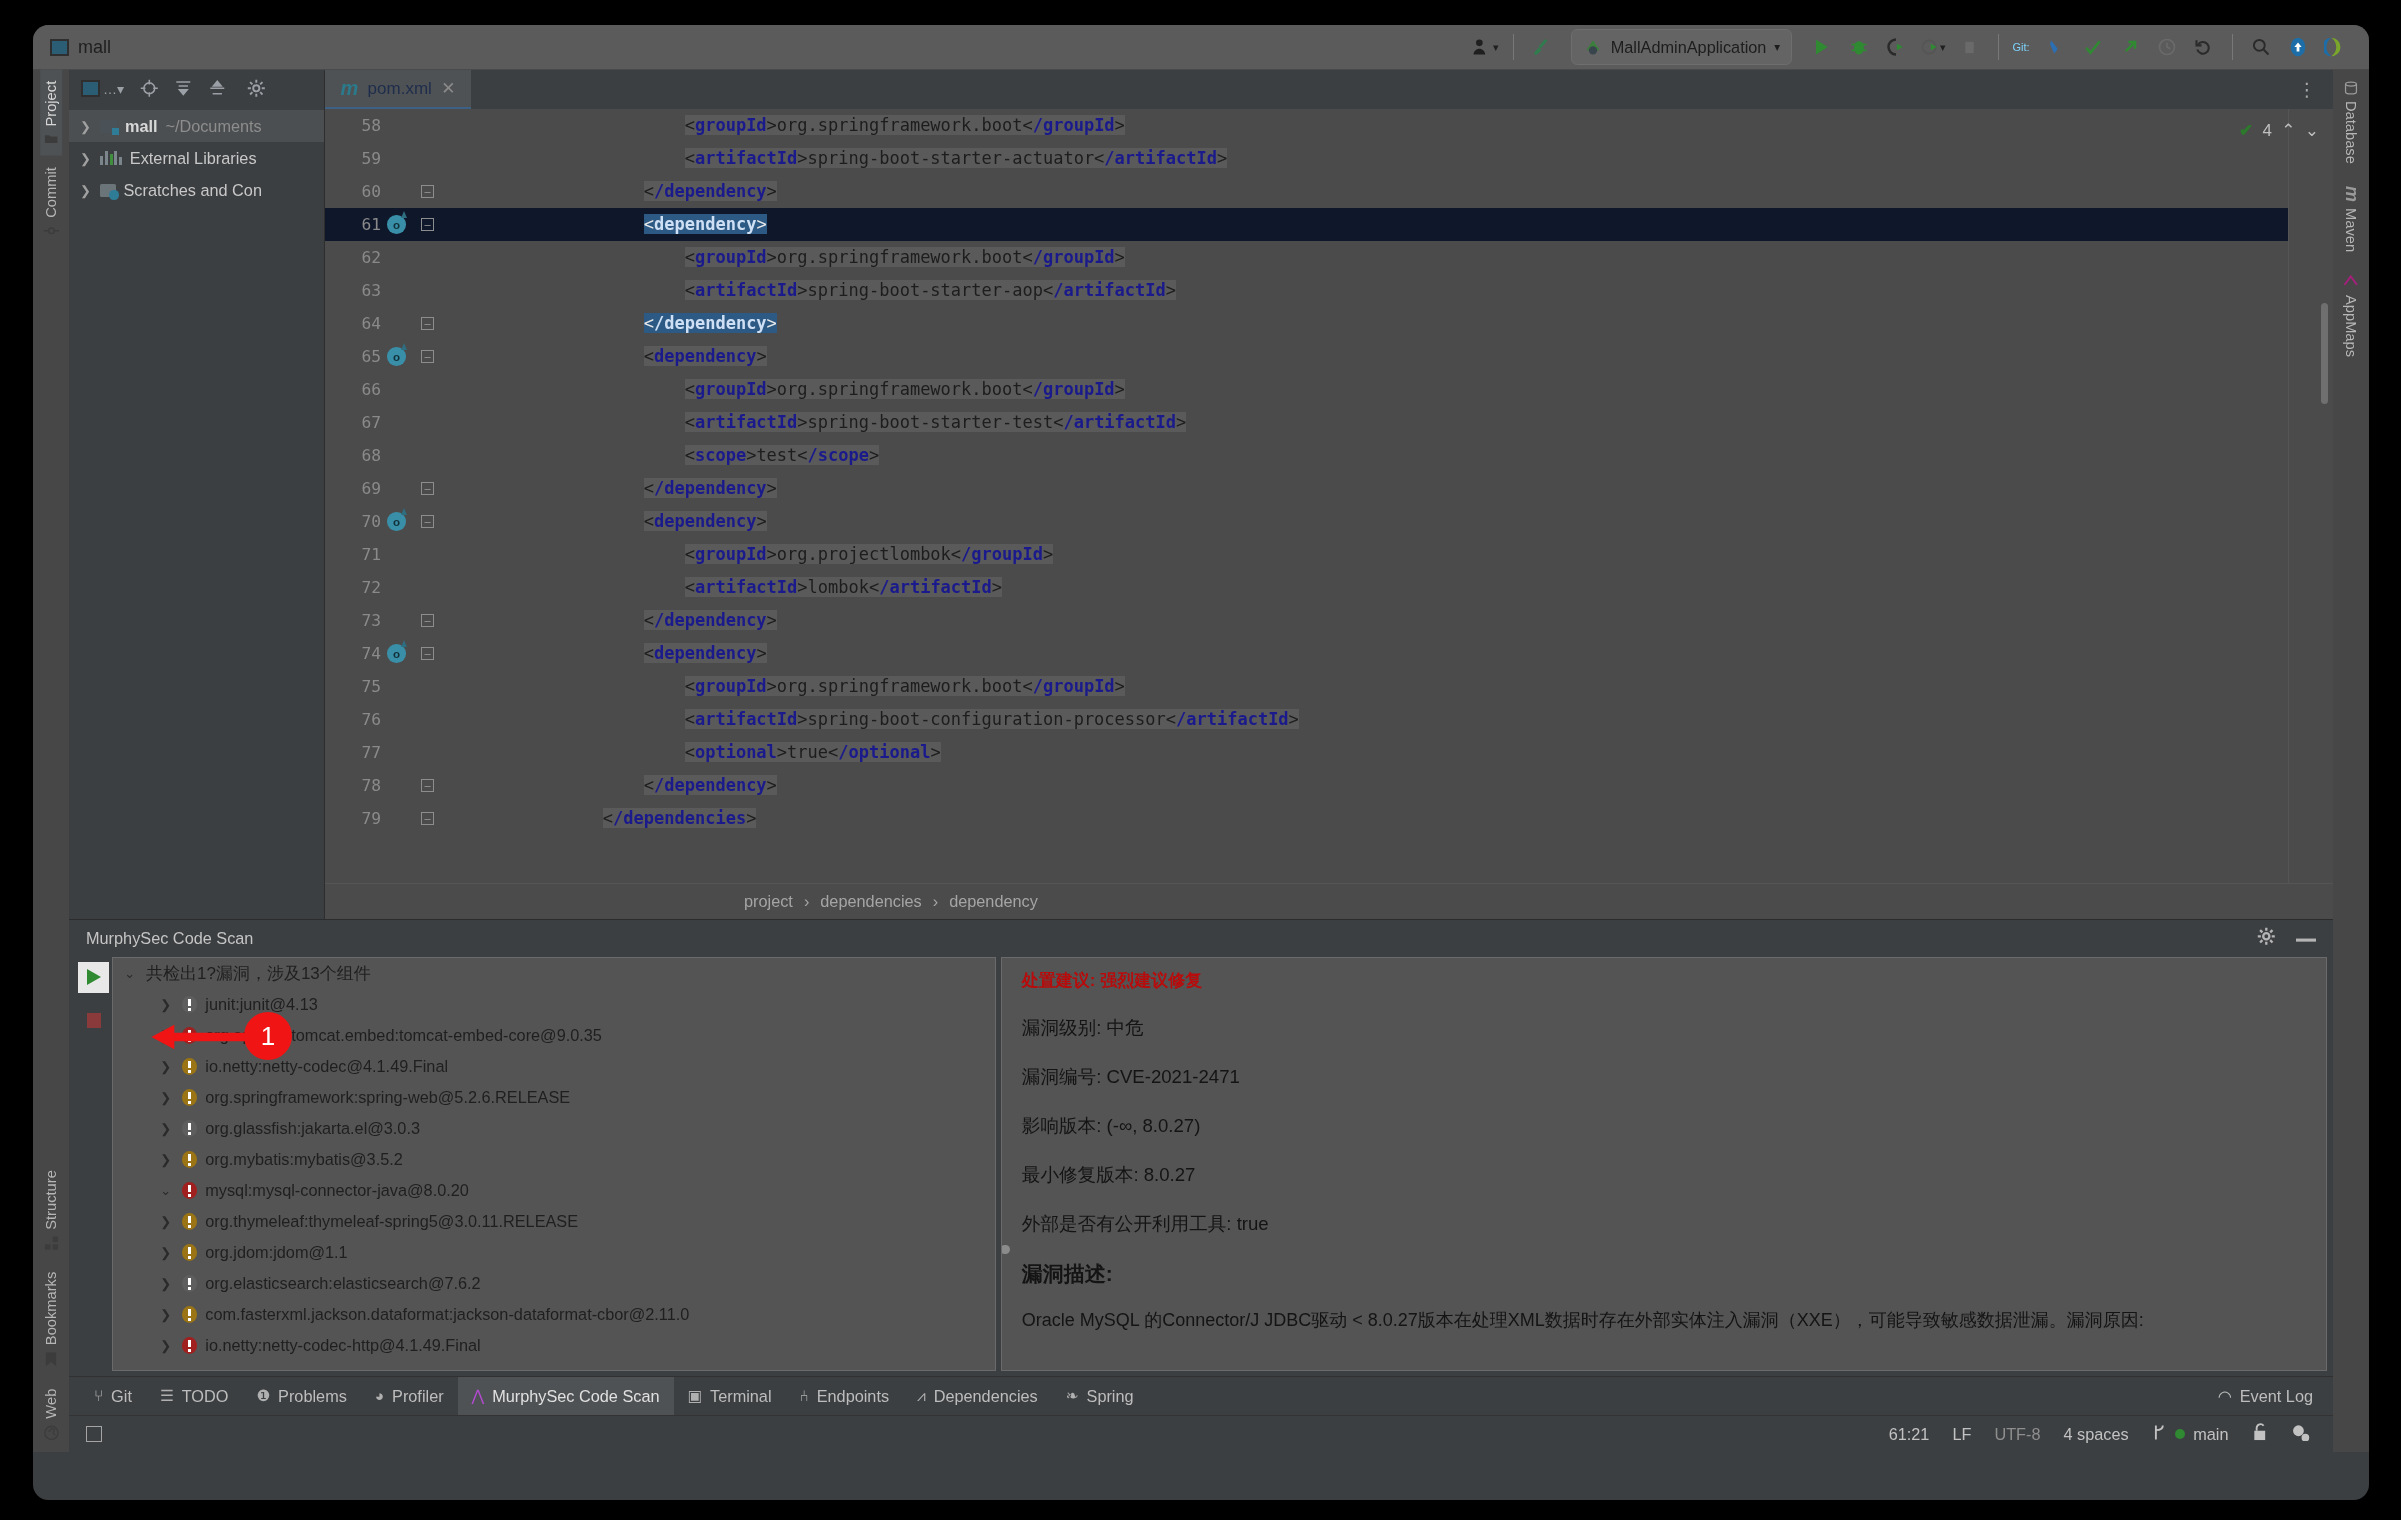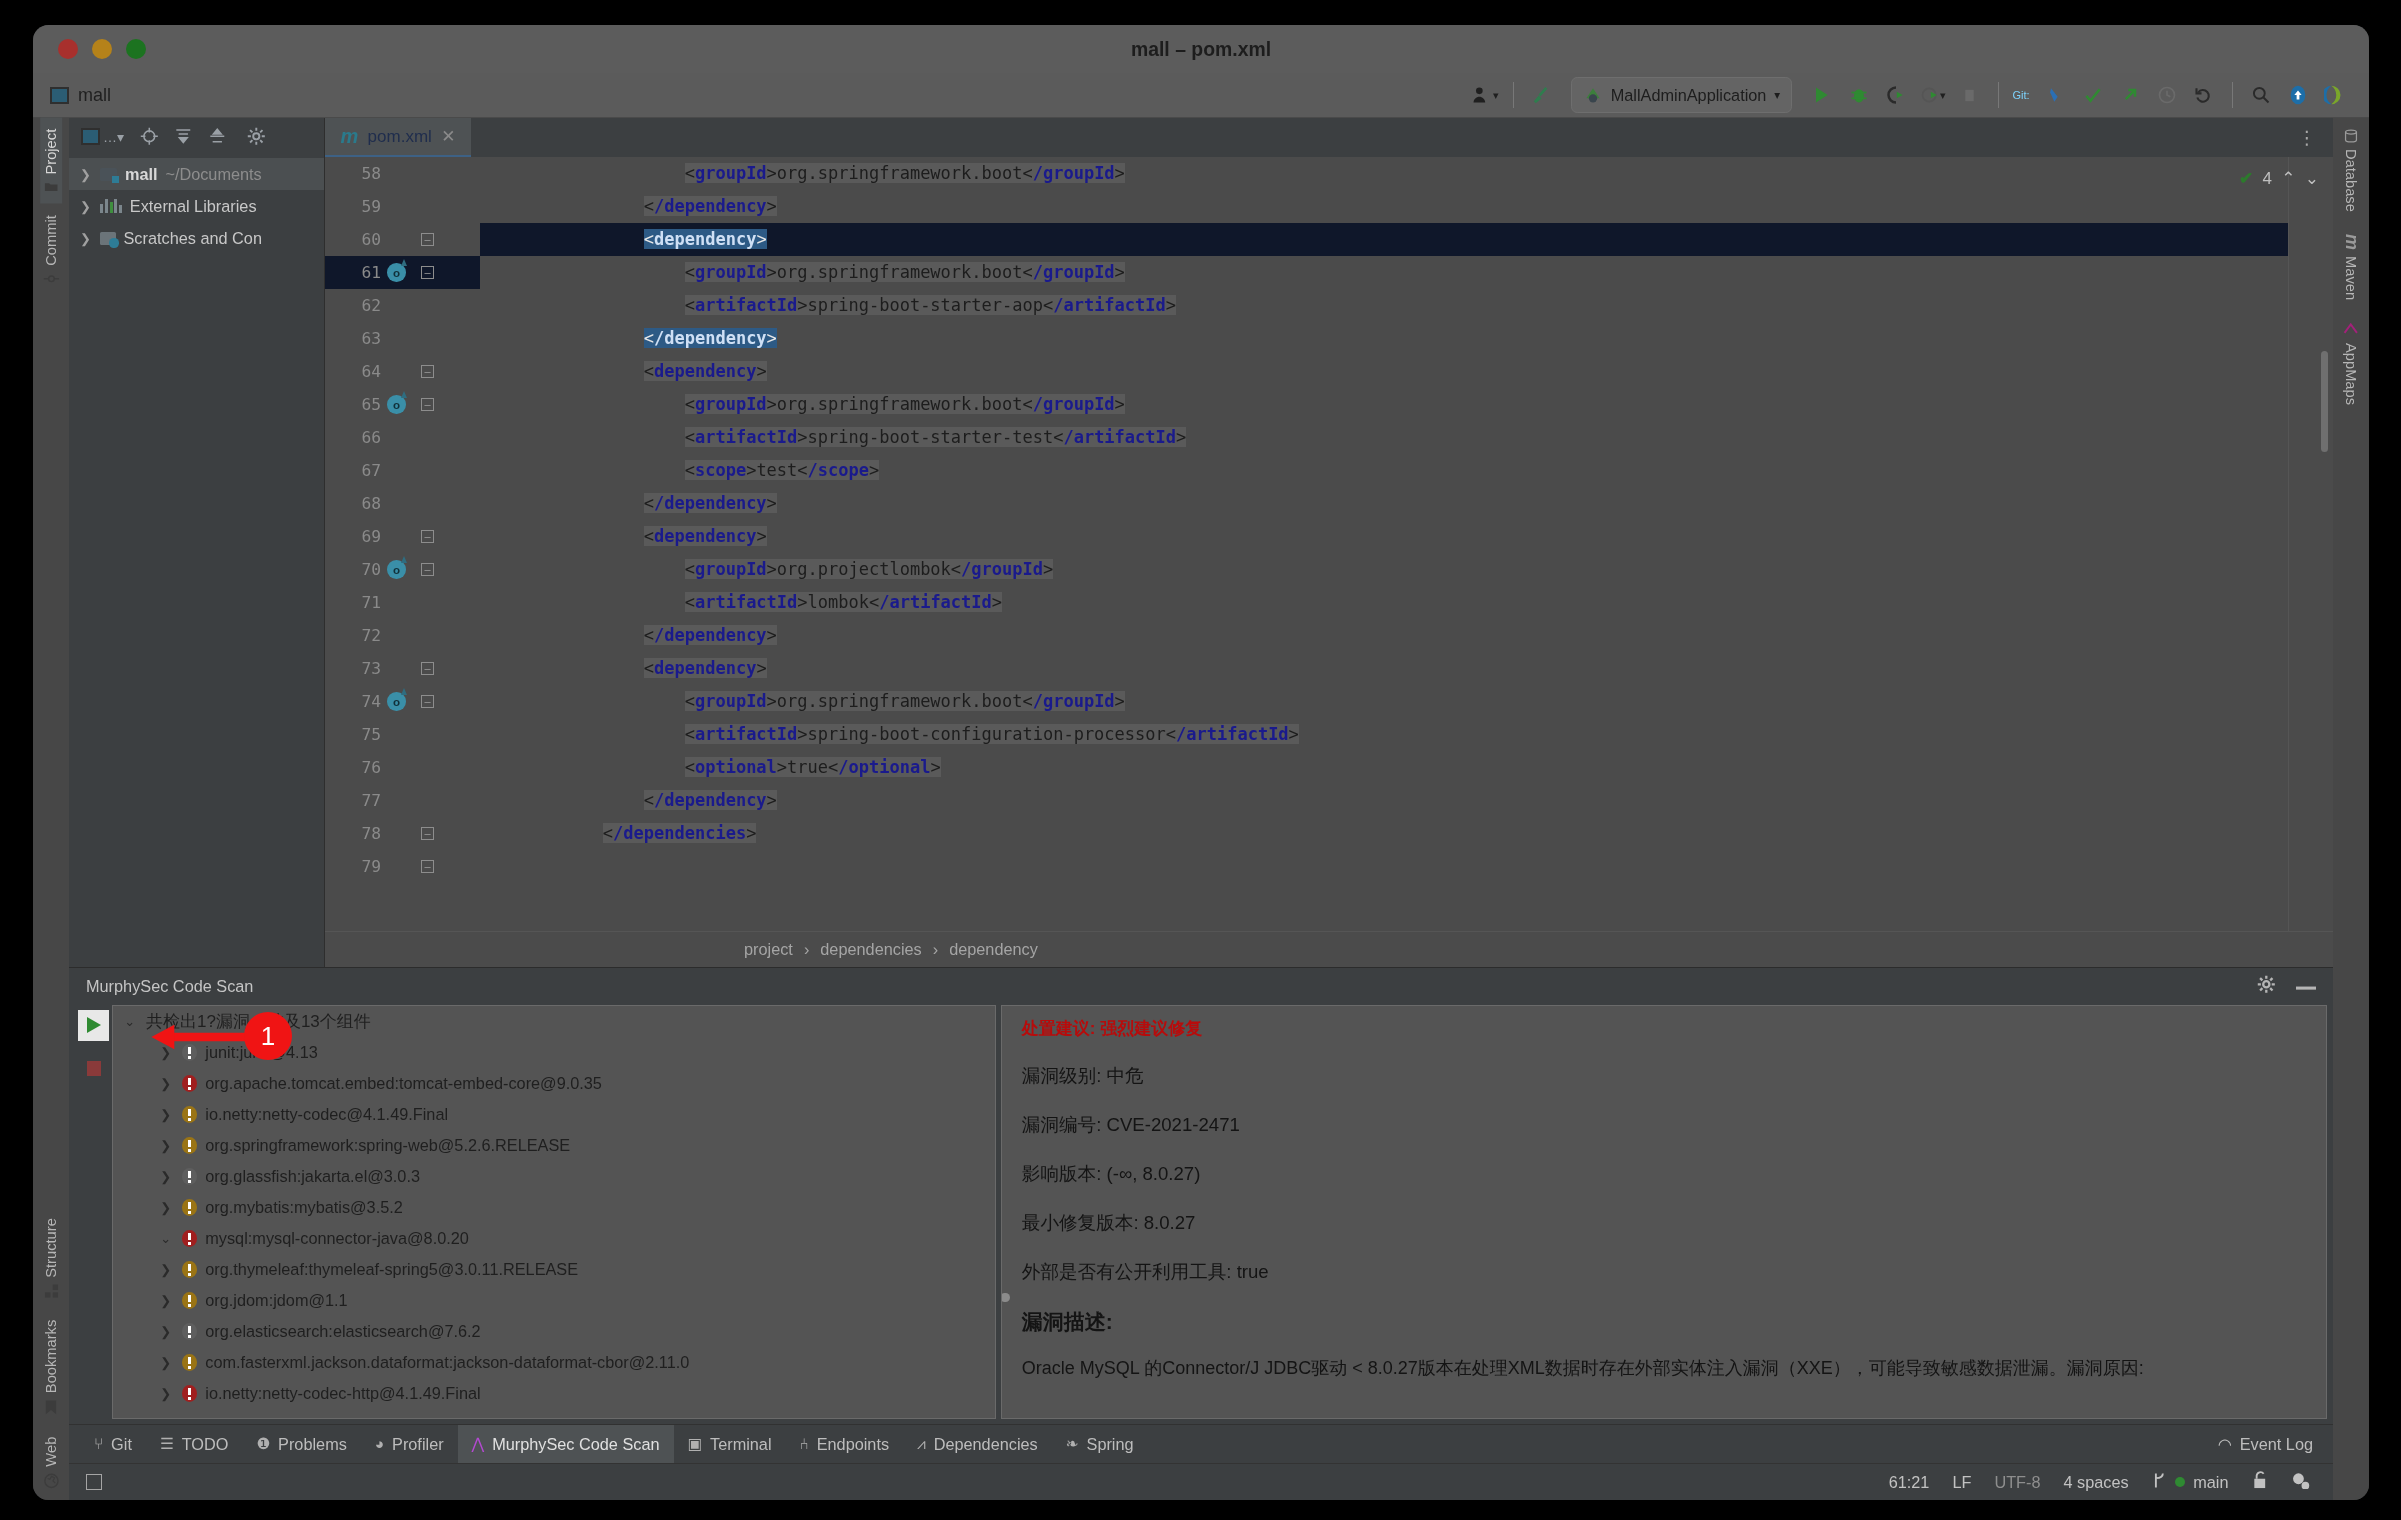--- a/index.html
+++ b/index.html
@@ -220,28 +220,20 @@
     background: #f01414; color: #fff;
     display: flex; align-items: center; justify-content: center;
     font-size: 26px; font-weight: 500; z-index: 51;
   }
 </style>
 </head>
 <body>
 
 <div class="window">
 
-  <div class="titlebar">
-    <div class="traffic">
-      <span class="dot r"></span>
-      <span class="dot y"></span>
-      <span class="dot g"></span>
-    </div>
-    <div class="win-title">mall – pom.xml</div>
-  </div>
 
   <div class="toolbar">
     <div class="proj-chip">
       <span class="mini-sq"></span>
       <span>mall</span>
     </div>
 
     <div class="tb-right">
       <div class="tb-btn">
         <svg width="20" height="20" viewBox="0 0 24 24">
@@ -602,20 +594,21 @@
                 <div class="gline">
                   <span class="gnum">79</span>
                   <span class="gmark"></span>
                   <span class="gfold">
                     <span class="fold-box">–</span>
                   </span>
                 </div>
               </div>
             <div class="codearea" id="codearea">
                 <div class="codeline">&nbsp;&nbsp;&nbsp;&nbsp;&nbsp;&nbsp;&nbsp;&nbsp;&nbsp;&nbsp;&nbsp;&nbsp;&nbsp;&nbsp;&nbsp;&nbsp;&nbsp;&nbsp;&nbsp;&nbsp;<span class="occ">&lt;<span class="k">groupId</span>&gt;org.springframework.boot&lt;<span class="k">/groupId</span>&gt;</span></div>
+                <div class="codeline">&nbsp;&nbsp;&nbsp;&nbsp;&nbsp;&nbsp;&nbsp;&nbsp;&nbsp;&nbsp;&nbsp;&nbsp;&nbsp;&nbsp;&nbsp;&nbsp;&nbsp;&nbsp;&nbsp;&nbsp;<span class="occ">&lt;<span class="k">artifactId</span>&gt;spring-boot-starter-actuator&lt;<span class="k">/artifactId</span>&gt;</span></div>
                 <div class="codeline">&nbsp;&nbsp;&nbsp;&nbsp;&nbsp;&nbsp;&nbsp;&nbsp;&nbsp;&nbsp;&nbsp;&nbsp;&nbsp;&nbsp;&nbsp;&nbsp;<span class="occ">&lt;<span class="k">/dependency</span>&gt;</span></div>
                 <div class="codeline hl-line">&nbsp;&nbsp;&nbsp;&nbsp;&nbsp;&nbsp;&nbsp;&nbsp;&nbsp;&nbsp;&nbsp;&nbsp;&nbsp;&nbsp;&nbsp;&nbsp;<span class="sel">&lt;<span class="k">dependency</span>&gt;</span></div>
                 <div class="codeline">&nbsp;&nbsp;&nbsp;&nbsp;&nbsp;&nbsp;&nbsp;&nbsp;&nbsp;&nbsp;&nbsp;&nbsp;&nbsp;&nbsp;&nbsp;&nbsp;&nbsp;&nbsp;&nbsp;&nbsp;<span class="occ">&lt;<span class="k">groupId</span>&gt;org.springframework.boot&lt;<span class="k">/groupId</span>&gt;</span></div>
                 <div class="codeline">&nbsp;&nbsp;&nbsp;&nbsp;&nbsp;&nbsp;&nbsp;&nbsp;&nbsp;&nbsp;&nbsp;&nbsp;&nbsp;&nbsp;&nbsp;&nbsp;&nbsp;&nbsp;&nbsp;&nbsp;<span class="occ">&lt;<span class="k">artifactId</span>&gt;spring-boot-starter-aop&lt;<span class="k">/artifactId</span>&gt;</span></div>
                 <div class="codeline">&nbsp;&nbsp;&nbsp;&nbsp;&nbsp;&nbsp;&nbsp;&nbsp;&nbsp;&nbsp;&nbsp;&nbsp;&nbsp;&nbsp;&nbsp;&nbsp;<span class="sel">&lt;<span class="k">/dependency</span>&gt;</span></div>
                 <div class="codeline">&nbsp;&nbsp;&nbsp;&nbsp;&nbsp;&nbsp;&nbsp;&nbsp;&nbsp;&nbsp;&nbsp;&nbsp;&nbsp;&nbsp;&nbsp;&nbsp;<span class="occ">&lt;<span class="k">dependency</span>&gt;</span></div>
                 <div class="codeline">&nbsp;&nbsp;&nbsp;&nbsp;&nbsp;&nbsp;&nbsp;&nbsp;&nbsp;&nbsp;&nbsp;&nbsp;&nbsp;&nbsp;&nbsp;&nbsp;&nbsp;&nbsp;&nbsp;&nbsp;<span class="occ">&lt;<span class="k">groupId</span>&gt;org.springframework.boot&lt;<span class="k">/groupId</span>&gt;</span></div>
                 <div class="codeline">&nbsp;&nbsp;&nbsp;&nbsp;&nbsp;&nbsp;&nbsp;&nbsp;&nbsp;&nbsp;&nbsp;&nbsp;&nbsp;&nbsp;&nbsp;&nbsp;&nbsp;&nbsp;&nbsp;&nbsp;<span class="occ">&lt;<span class="k">artifactId</span>&gt;spring-boot-starter-test&lt;<span class="k">/artifactId</span>&gt;</span></div>
                 <div class="codeline">&nbsp;&nbsp;&nbsp;&nbsp;&nbsp;&nbsp;&nbsp;&nbsp;&nbsp;&nbsp;&nbsp;&nbsp;&nbsp;&nbsp;&nbsp;&nbsp;&nbsp;&nbsp;&nbsp;&nbsp;<span class="occ">&lt;<span class="k">scope</span>&gt;test&lt;<span class="k">/scope</span>&gt;</span></div>
                 <div class="codeline">&nbsp;&nbsp;&nbsp;&nbsp;&nbsp;&nbsp;&nbsp;&nbsp;&nbsp;&nbsp;&nbsp;&nbsp;&nbsp;&nbsp;&nbsp;&nbsp;<span class="occ">&lt;<span class="k">/dependency</span>&gt;</span></div>

